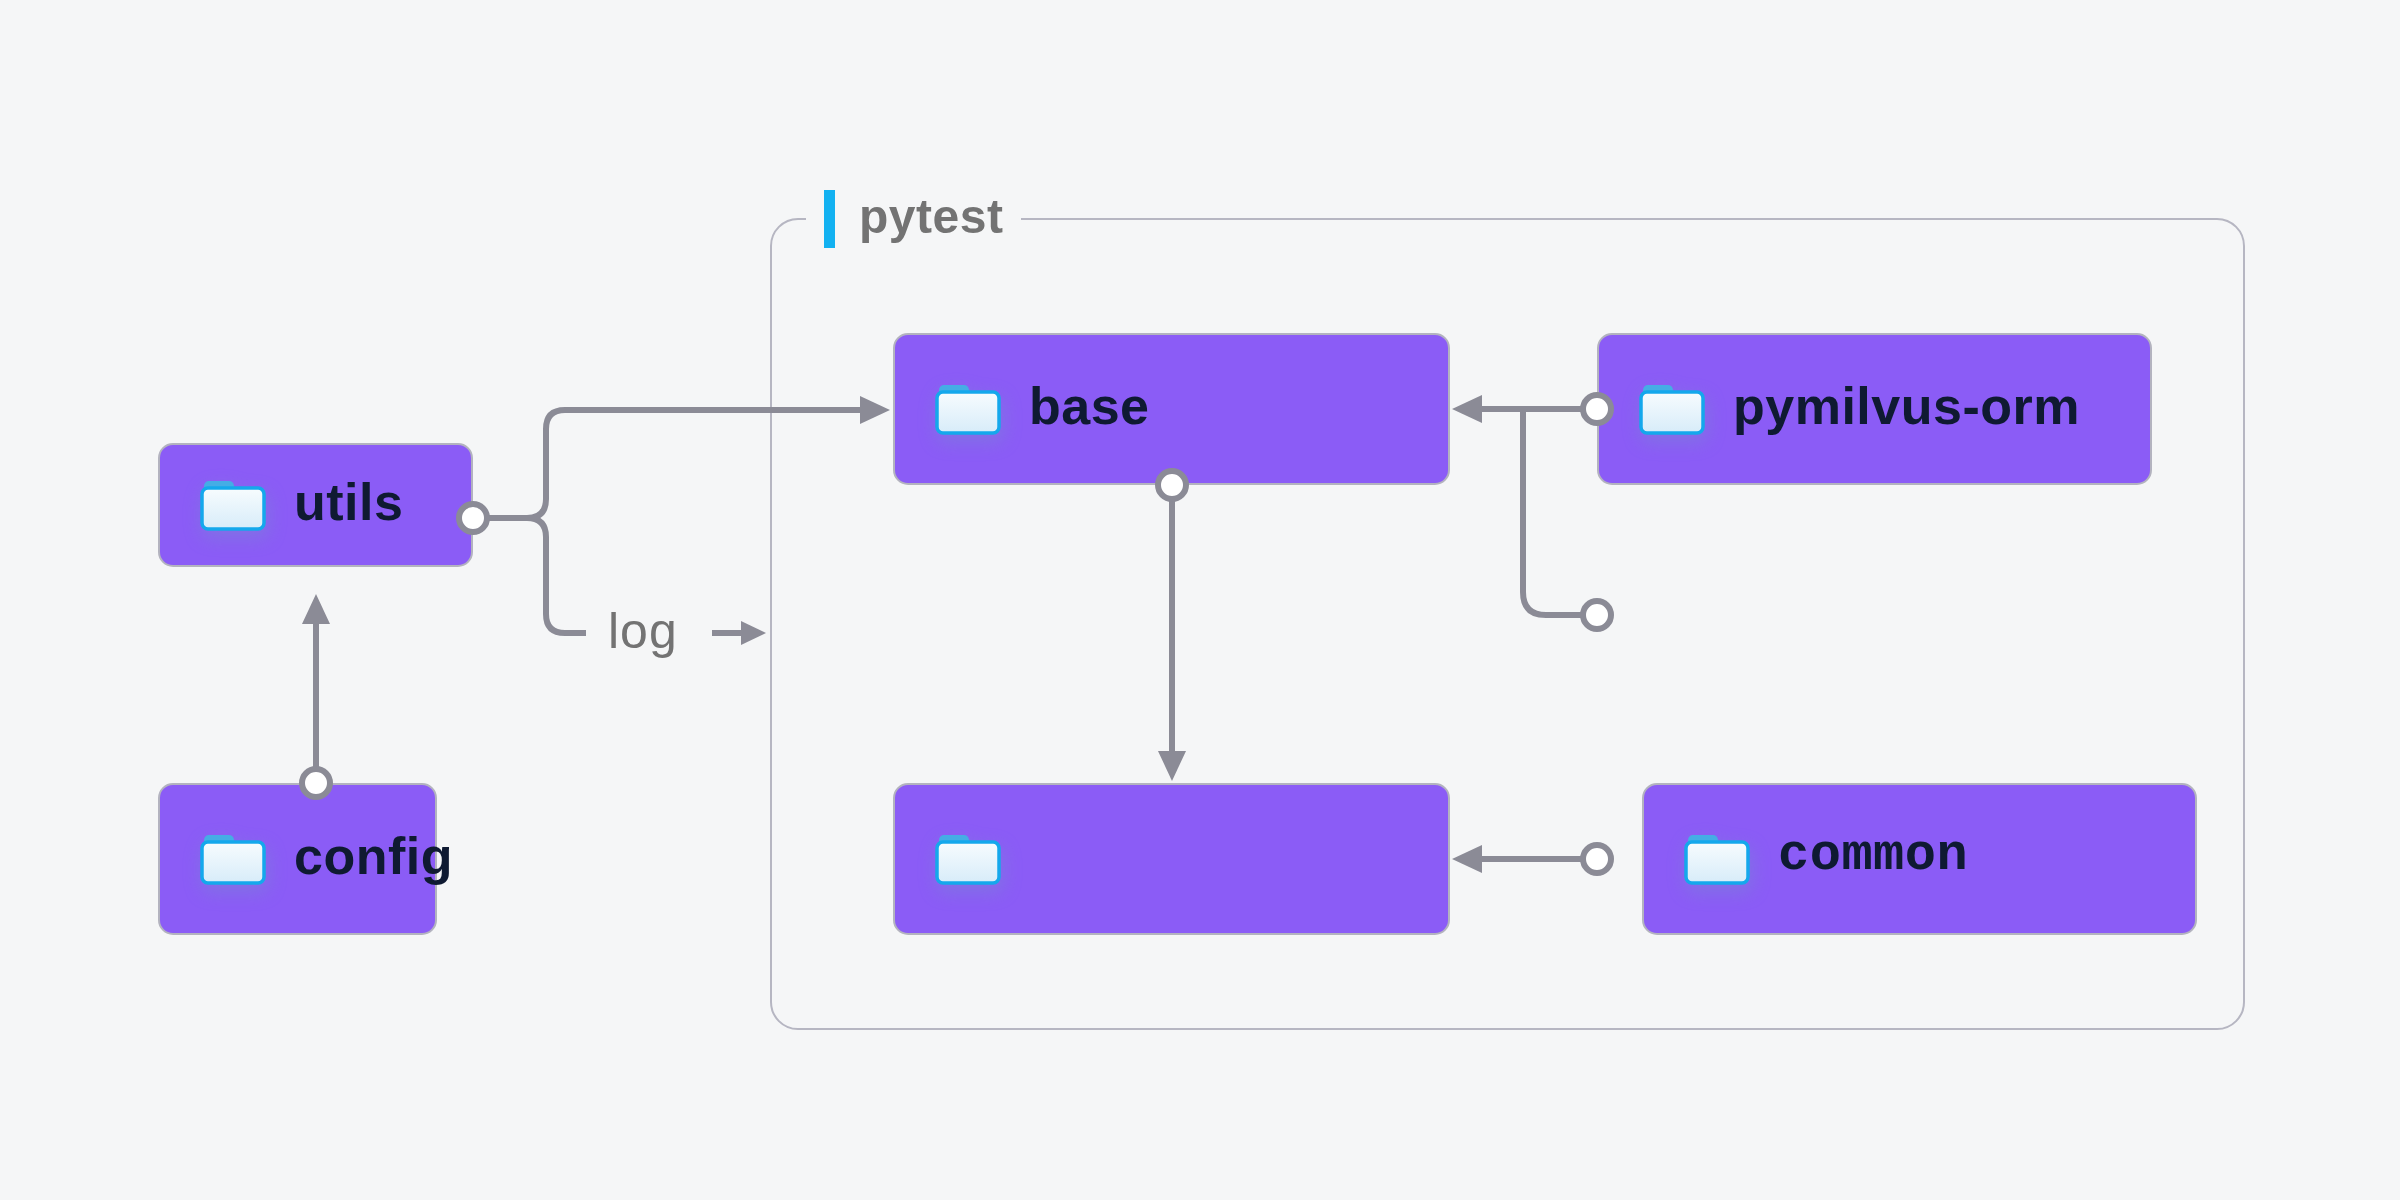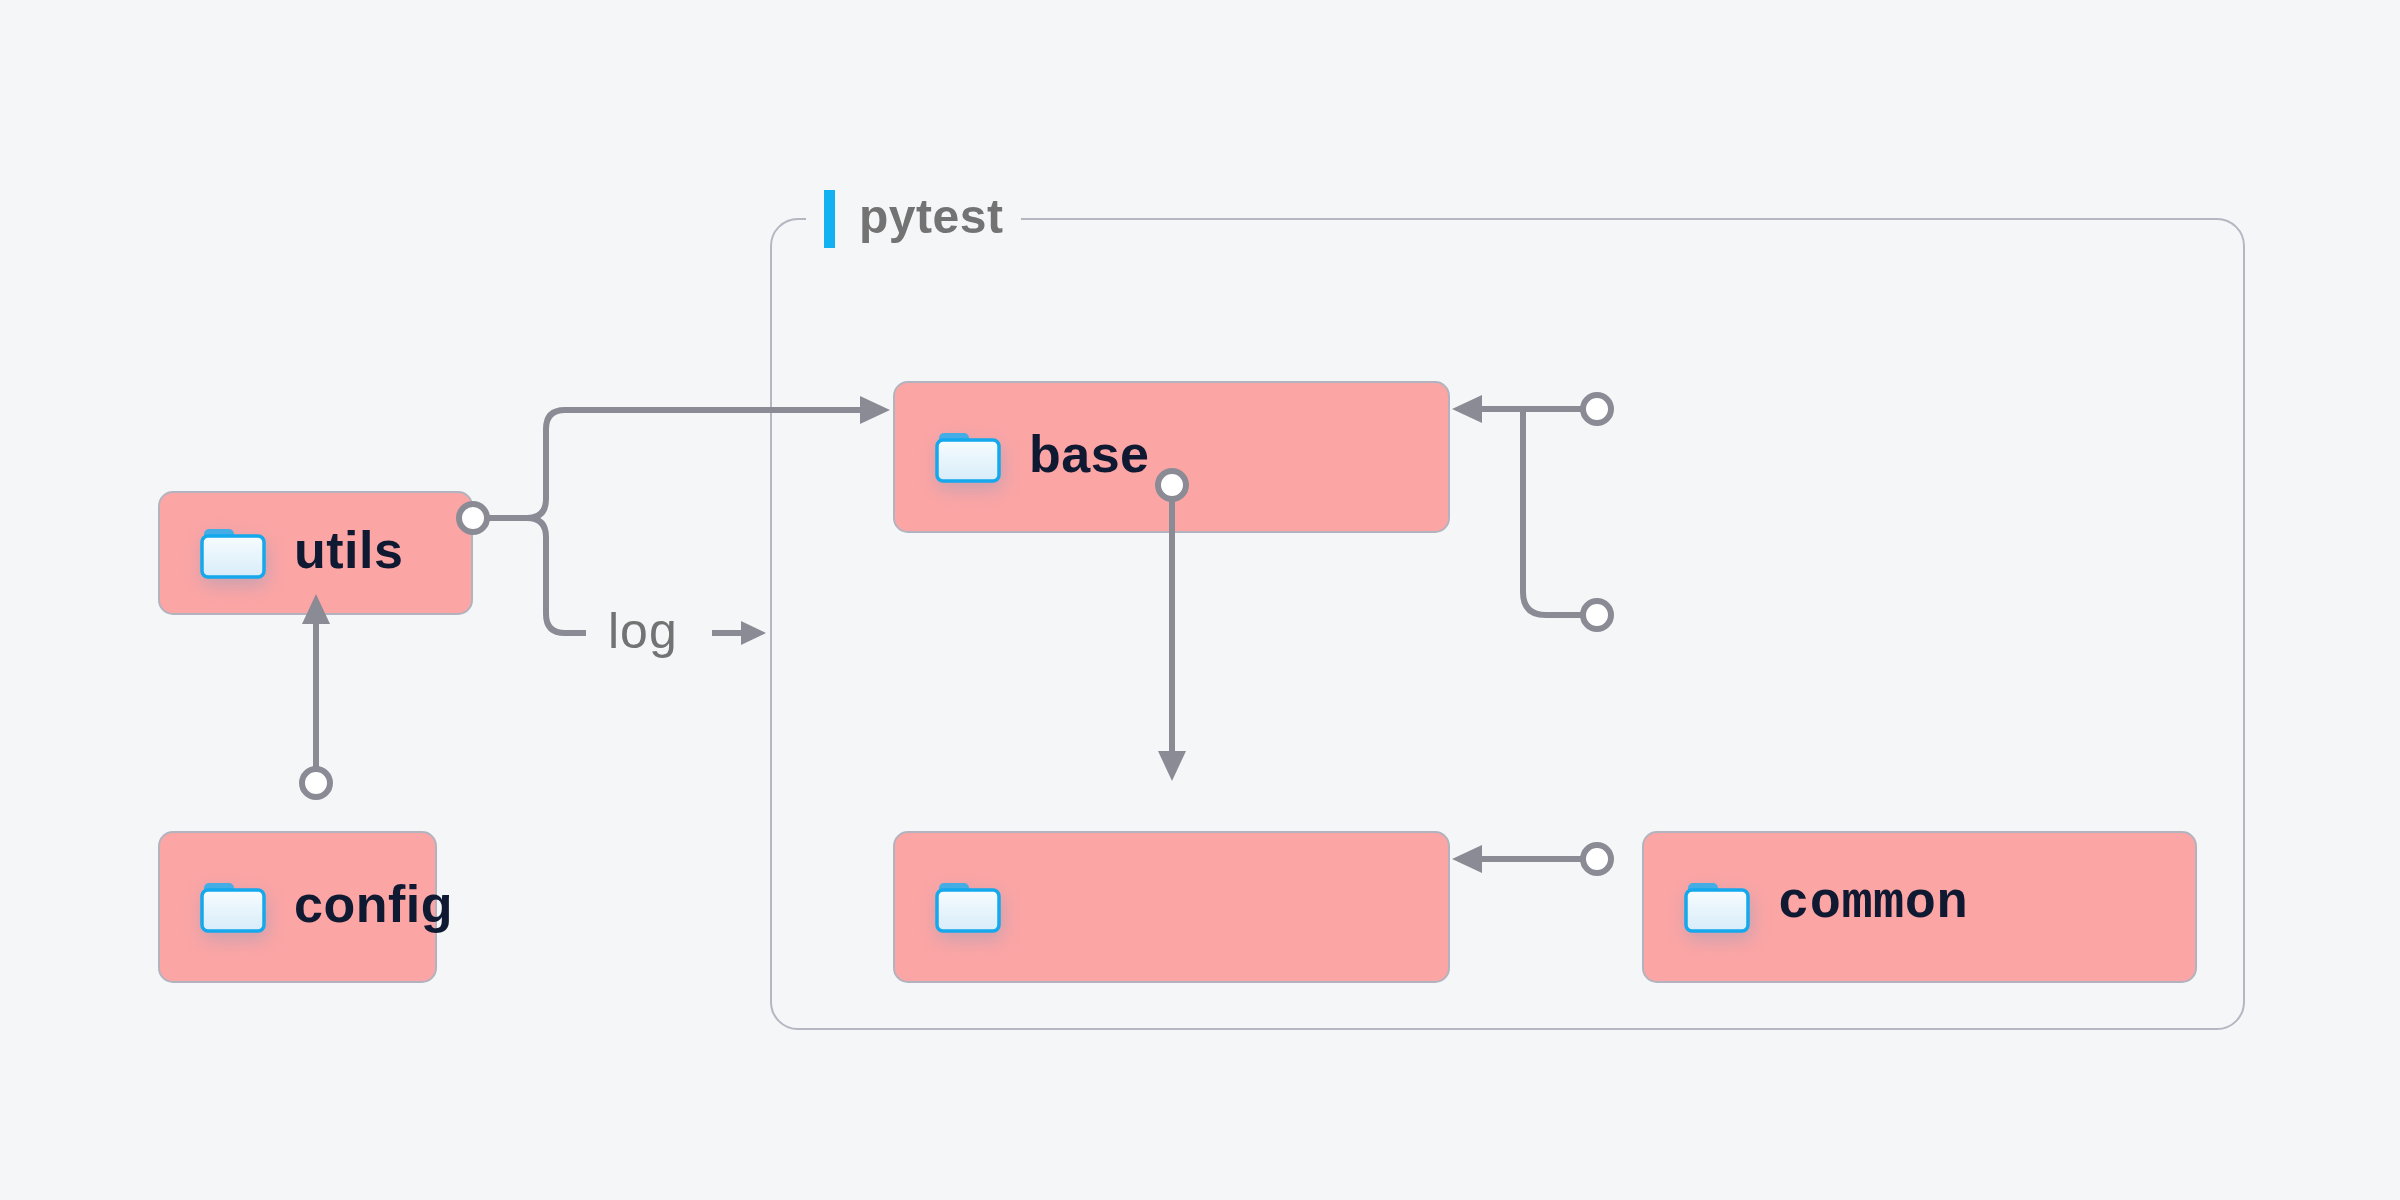--- a/index.html
+++ b/index.html
@@ -53,25 +53,24 @@
     padding-bottom: 4px;
   }
 
   
   .node {
     position: absolute;
     display: flex;
     align-items: center;
     gap: 28px;
     padding-left: 40px;
-    background: #fca5a5;
+    background: #8b5cf6;
     border: 2px solid #b3b3bf;
     border-radius: 15px;
     box-sizing: border-box;
-    margin-top: 48px;
   }
   .node .node-label {
     font-size: 52px;
     font-weight: 700;
     color: #0f1a32;
     letter-spacing: 0.5px;
     line-height: 1;
     padding-bottom: 6px;
     white-space: nowrap;
   }
@@ -167,20 +166,27 @@
     <span class="node-label">base</span>
   </div>
 
   <div class="node node-testcases">
     <svg class="folder" width="66" height="54" viewBox="0 0 66 54">
       <rect x="4" y="3" width="30" height="18" rx="5" fill="#45ade5"></rect>
       <rect x="2" y="10" width="62" height="41" rx="6" fill="url(#fgrad)" stroke="#14a8ec" stroke-width="3.5"></rect>
     </svg>
   </div>
 
+  <div class="node node-pymilvus">
+    <svg class="folder" width="66" height="54" viewBox="0 0 66 54">
+      <rect x="4" y="3" width="30" height="18" rx="5" fill="#45ade5"></rect>
+      <rect x="2" y="10" width="62" height="41" rx="6" fill="url(#fgrad)" stroke="#14a8ec" stroke-width="3.5"></rect>
+    </svg>
+    <span class="node-label">pymilvus-orm</span>
+  </div>
 
 
   <div class="node node-common">
     <svg class="folder" width="66" height="54" viewBox="0 0 66 54">
       <rect x="4" y="3" width="30" height="18" rx="5" fill="#45ade5"></rect>
       <rect x="2" y="10" width="62" height="41" rx="6" fill="url(#fgrad)" stroke="#14a8ec" stroke-width="3.5"></rect>
     </svg>
     <span class="node-label">common</span>
   </div>
 

